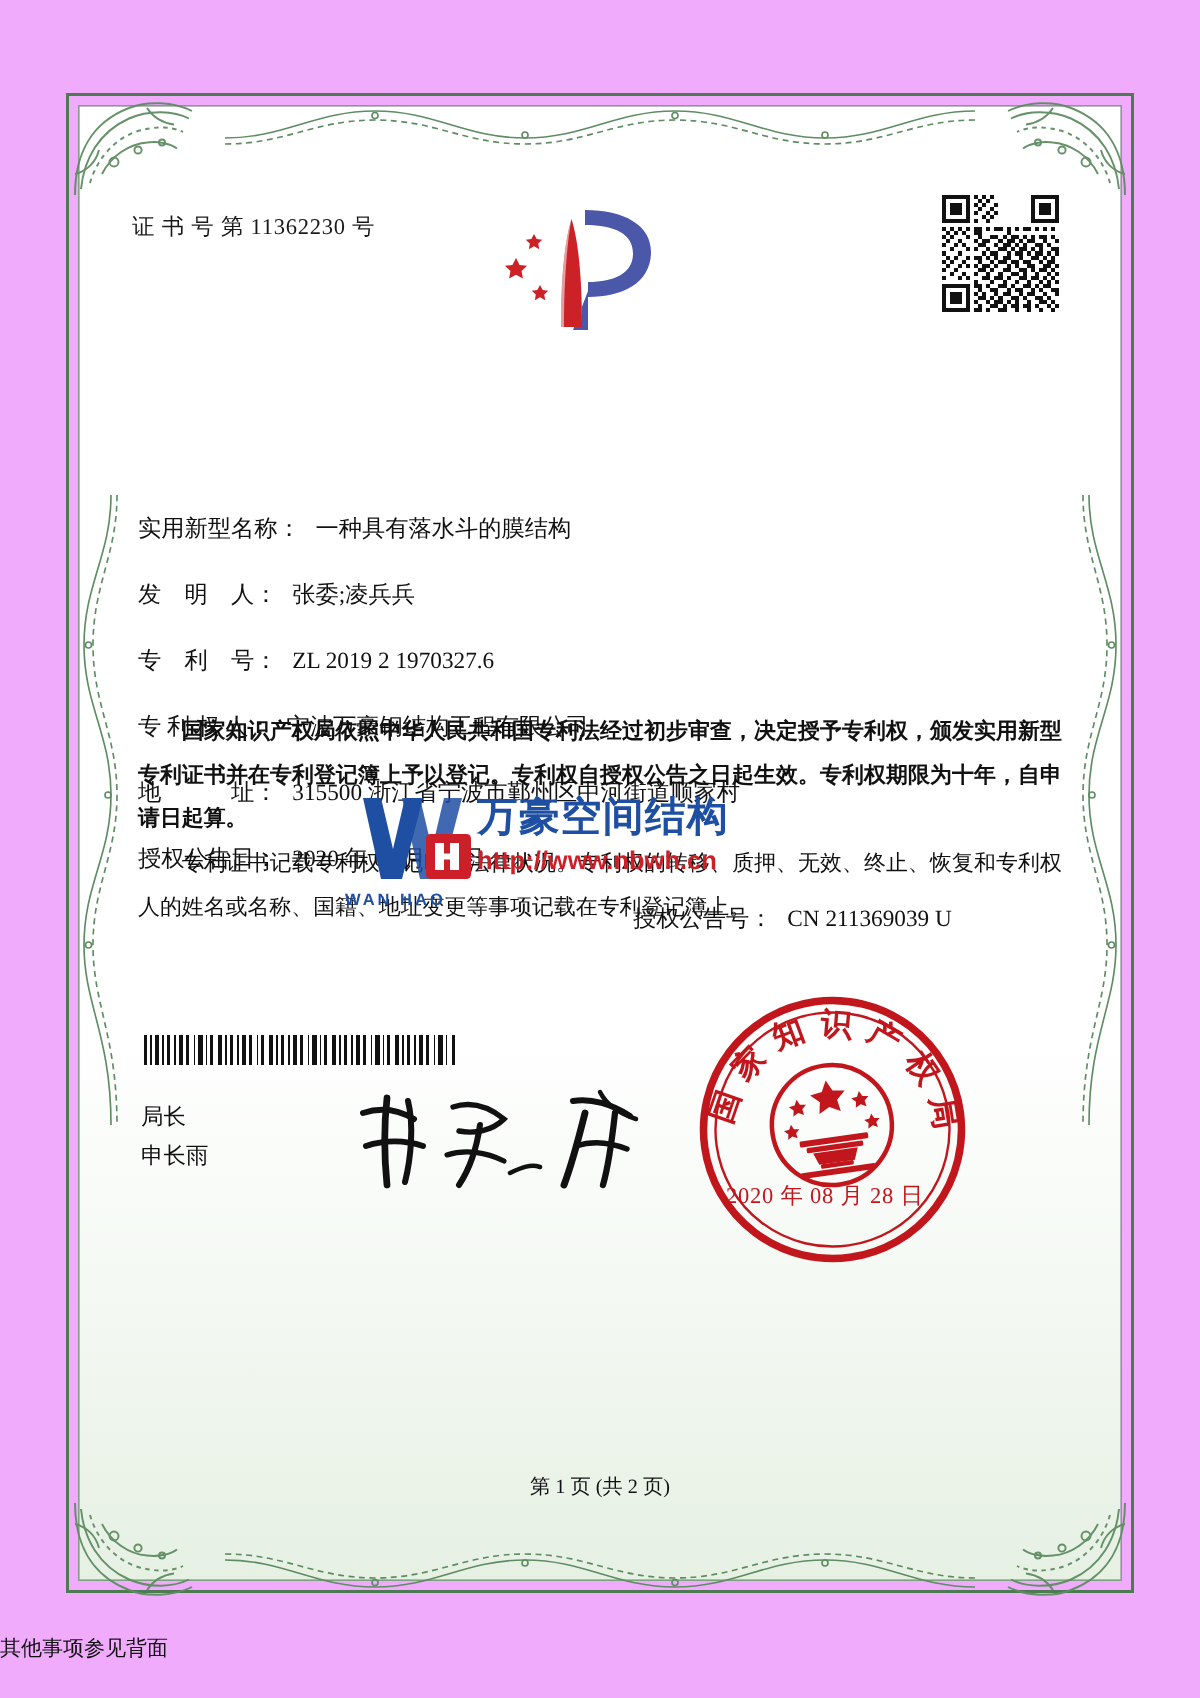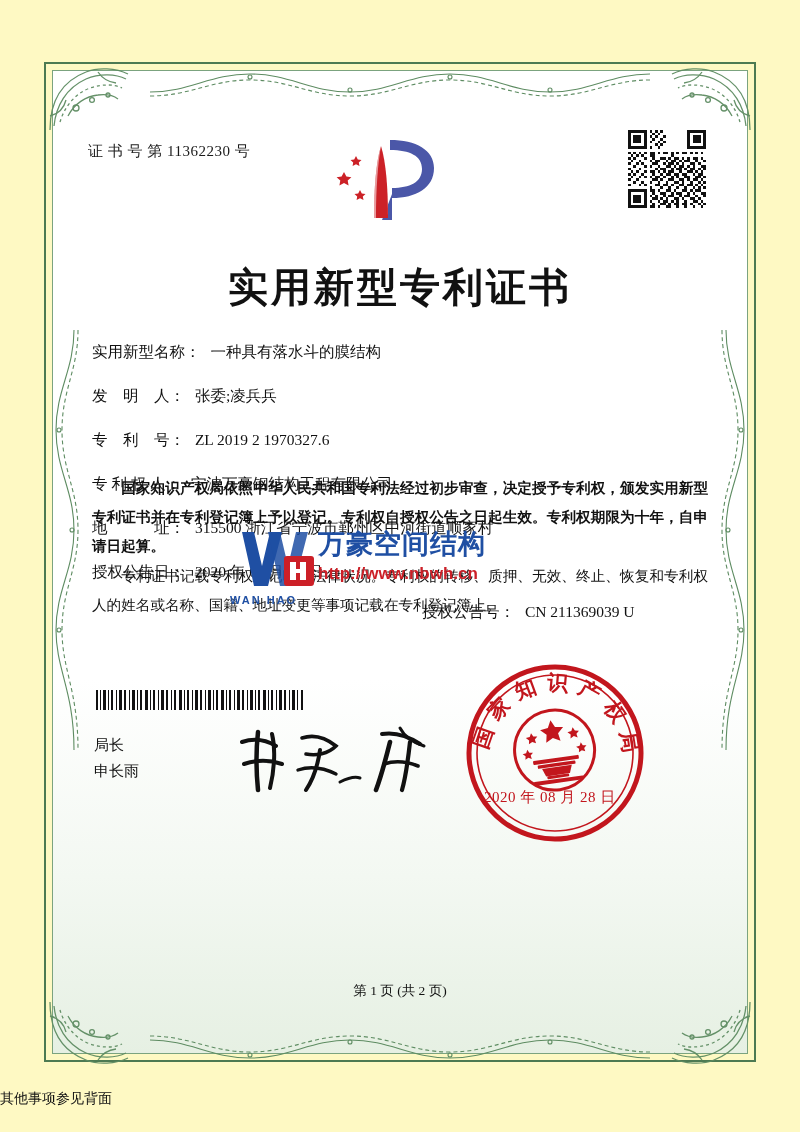--- a/index.html
+++ b/index.html
@@ -12,21 +12,21 @@
     width: 800px;
     height: 1132px;
     position: relative;
     overflow: hidden;
   }
   .page {
     position: absolute;
     left: 0; top: 0;
     width: 800px;
     height: 1132px;
-    background: #fef9c3;
+    background: #f0abfc;
   }
 
   
   .border-outer {
     position: absolute;
     left: 44px; top: 62px;
     width: 712px; height: 1000px;
     border: 2px solid #4d7a52;
     box-sizing: border-box;
   }
@@ -388,21 +388,20 @@
           <path d="M9 23h1v1H9zM12 23h2v1h-2zM16 23h1v1h-1zM18 23h2v1h-2zM22 23h1v1h-1zM24 23h1v1h-1zM27 23h2v1h-2z"></path>
           <path d="M8 24h1v1H8zM10 24h1v1h-1zM13 24h1v1h-1zM15 24h2v1h-2zM19 24h1v1h-1zM21 24h2v1h-2zM25 24h1v1h-1zM28 24h1v1h-1z"></path>
           <path d="M9 25h2v1H9zM12 25h1v1h-1zM14 25h1v1h-1zM17 25h2v1h-2zM20 25h1v1h-1zM23 25h2v1h-2zM26 25h1v1h-1z"></path>
           <path d="M8 26h1v1H8zM11 26h1v1h-1zM13 26h2v1h-2zM16 26h1v1h-1zM18 26h1v1h-1zM21 26h1v1h-1zM24 26h2v1h-2zM27 26h1v1h-1z"></path>
           <path d="M9 27h1v1H9zM12 27h2v1h-2zM15 27h1v1h-1zM17 27h2v1h-2zM20 27h2v1h-2zM23 27h1v1h-1zM26 27h1v1h-1zM28 27h1v1h-1z"></path>
           <path d="M8 28h2v1H8zM11 28h1v1h-1zM14 28h2v1h-2zM18 28h1v1h-1zM21 28h1v1h-1zM24 28h1v1h-1zM27 28h1v1h-1z"></path>
         </g>
       </svg>
     </div>
 
-    <div class="title">实用新型专利证书</div>
 
     <div class="fields">
       <div class="field-row">
         <span class="f-label">实用新型名称：</span>
         <span class="f-value">一种具有落水斗的膜结构</span>
       </div>
       <div class="field-row">
         <span class="f-label">发　明　人：</span>
         <span class="f-value">张委;凌兵兵</span>
       </div>

